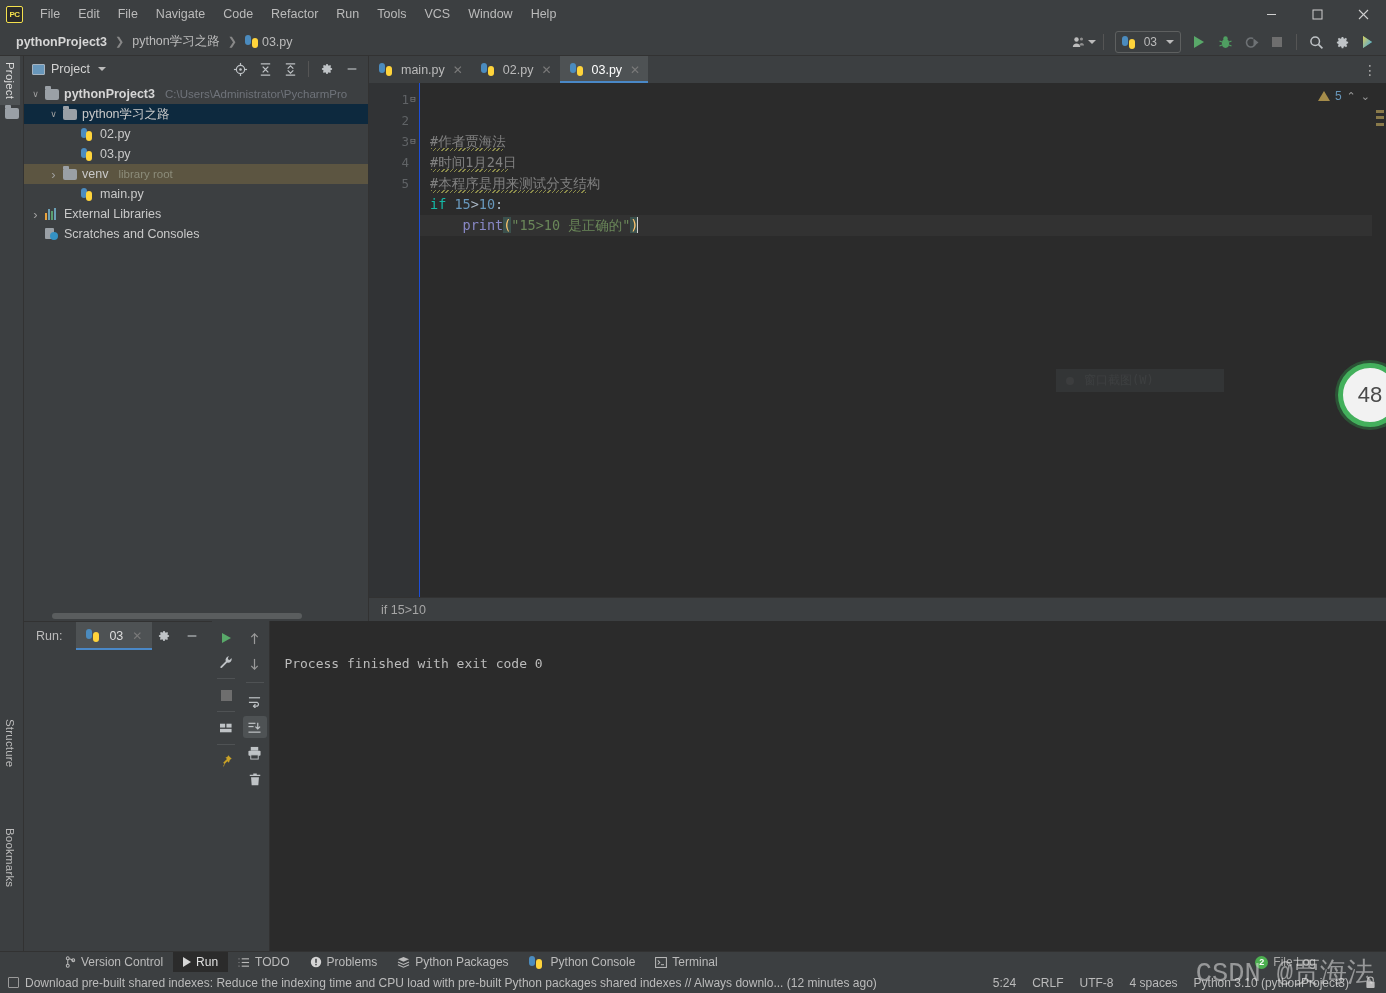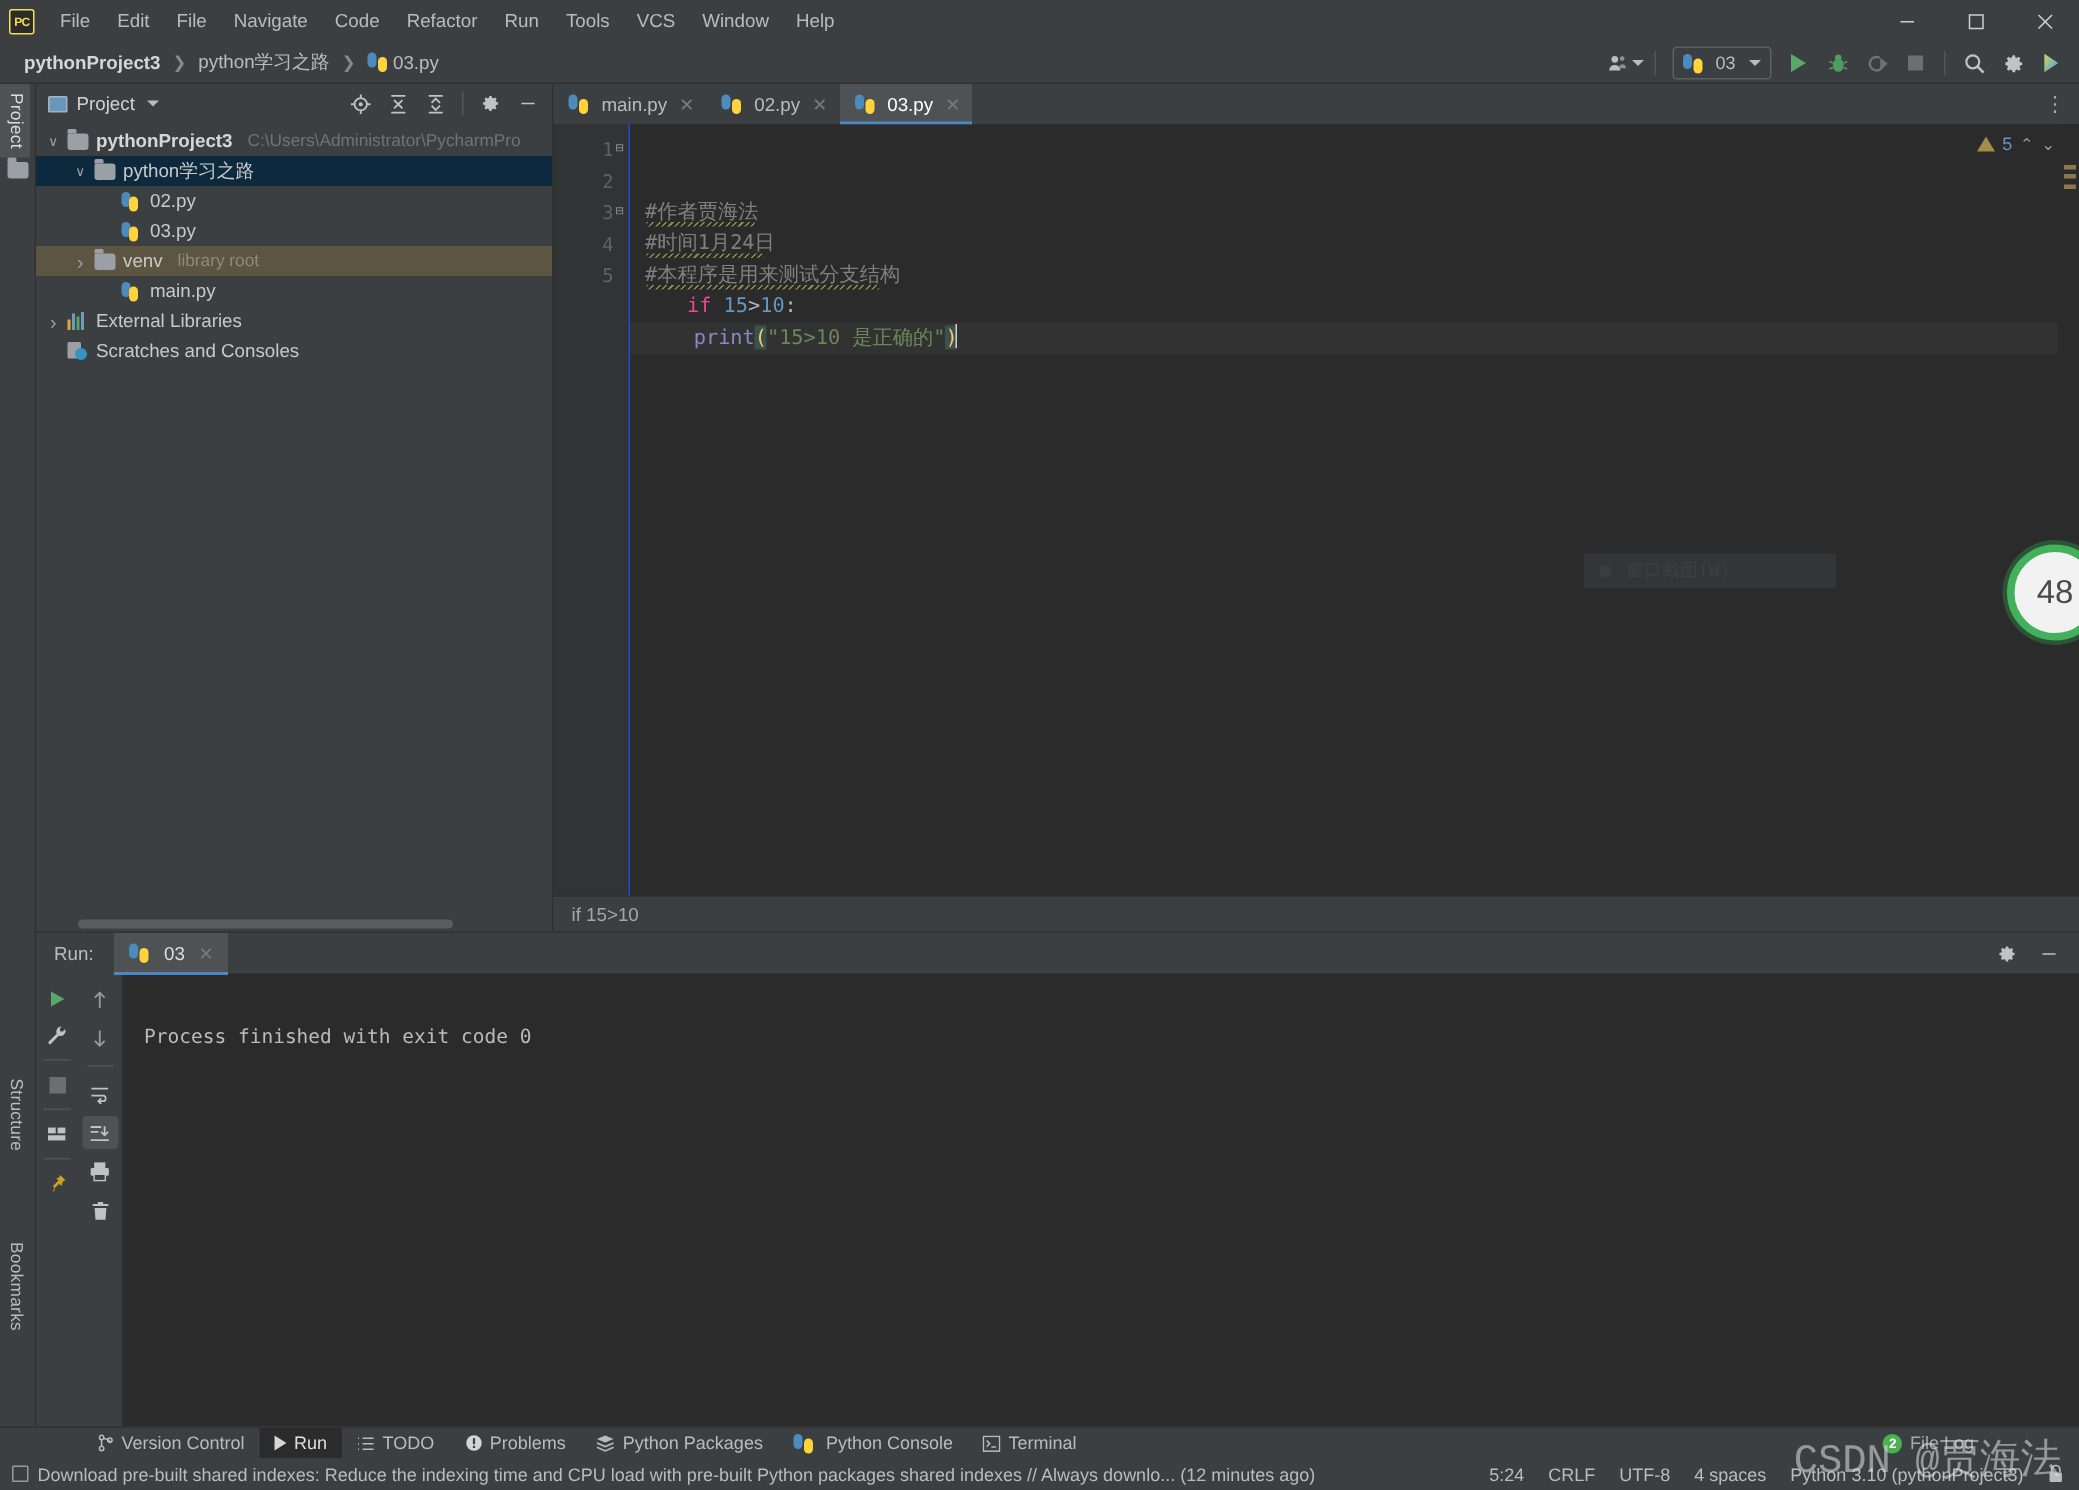--- a/index.html
+++ b/index.html
@@ -202,21 +202,21 @@
   }
   .code {
     flex: 1; padding-top: 6px; position: relative;
     font-family: "DejaVu Sans Mono", "Liberation Mono", monospace;
     font-size: 13.5px; line-height: 21px; white-space: pre;
     border-left: 1px solid #1d4ed8;
   }
   .cline { height: 21px; padding-left: 10px; position: relative; }
   .cline.cur { background: #323232; }
   .cm { color: #808080; }
-  .kw { color: #ec4899; margin-left: 28px; }
+  .kw { color: #14b8a6; }
   .num { color: #6897bb; }
   .fn { color: #8888c6; }
   .str { color: #6a8759; }
   .pl { color: #a9b7c6; }
   .paren-hl { background: #3b514d; color: #ffc66d; }
   .squig {
     position: absolute; bottom: 1px; height: 3px;
     background-image: repeating-linear-gradient(135deg, #8a8a4a 0 1px, transparent 1px 3px);
   }
   .caret {
@@ -258,21 +258,21 @@
 
   .breadcrumb-bottom {
     height: 24px; background: #3c3f41; display: flex; align-items: center;
     padding-left: 12px; font-size: 12.5px; color: #a6a6a6;
     border-top: 1px solid #323232;
   }
 
   
   .run-panel {
     position: absolute; top: 621px; left: 24px; right: 0; height: 330px;
-    background: #3c3f41; display: flex; flex-direction: column;
+    background: #3c3f41; display: flex; 
   }
   .run-header {
     height: 28px; display: flex; align-items: center; padding-left: 12px;
     border-top: 1px solid #323232;
   }
   .run-label { font-size: 12.5px; color: #bbb; margin-right: 14px; }
   .run-tab {
     display: flex; align-items: center; gap: 6px; height: 28px;
     padding: 0 10px; background: #4e5254; font-size: 12.5px; color: #ddd;
     position: relative;

